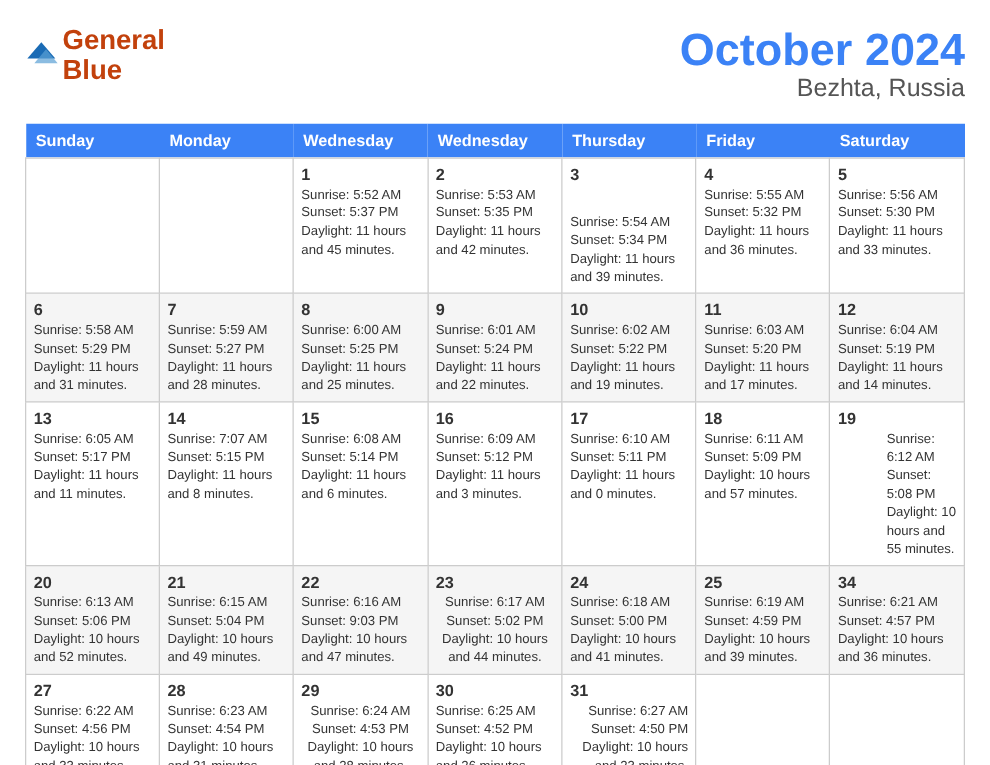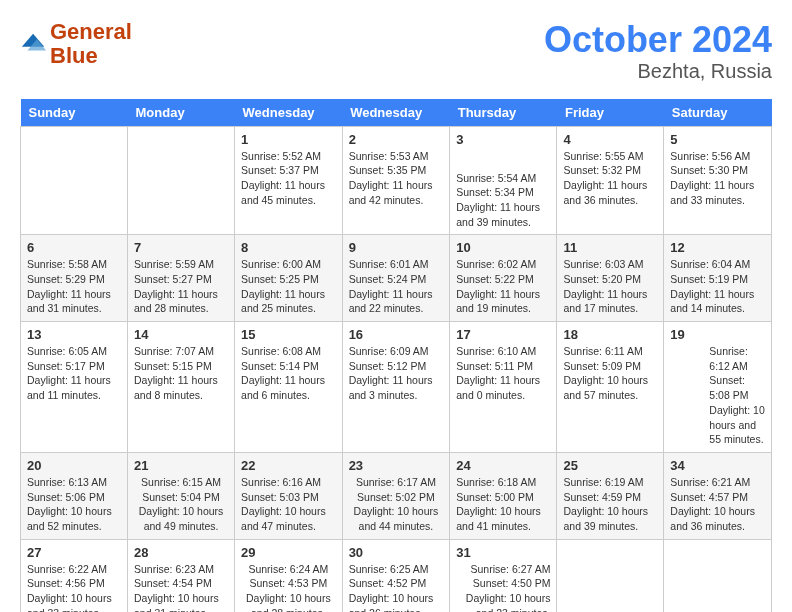--- a/index.html
+++ b/index.html
@@ -246,28 +246,28 @@
       </tr>
       <tr>
         <td>
           <span class="day-number">20</span>
           <div class="day-info" style="white-space: pre-line;">Sunrise: 6:13 AM
 Sunset: 5:06 PM
 Daylight: 10 hours and 52 minutes.</div>
         </td>
         <td>
           <span class="day-number">21</span>
-          <div class="day-info" style="white-space: pre-line; text-align: center;">Sunrise: 6:15 AM
+          <div class="day-info" style="white-space: pre-line;">Sunrise: 6:15 AM
 Sunset: 5:04 PM
 Daylight: 10 hours and 49 minutes.</div>
         </td>
         <td>
           <span class="day-number">22</span>
           <div class="day-info" style="white-space: pre-line;">Sunrise: 6:16 AM
-Sunset: 5:03 PM
+Sunset: 9:03 PM
 Daylight: 10 hours and 47 minutes.</div>
         </td>
         <td>
           <span class="day-number">23</span>
           <div class="day-info" style="white-space: pre-line; text-align: center;">Sunrise: 6:17 AM
 Sunset: 5:02 PM
 Daylight: 10 hours and 44 minutes.</div>
         </td>
         <td>
           <span class="day-number">24</span>

